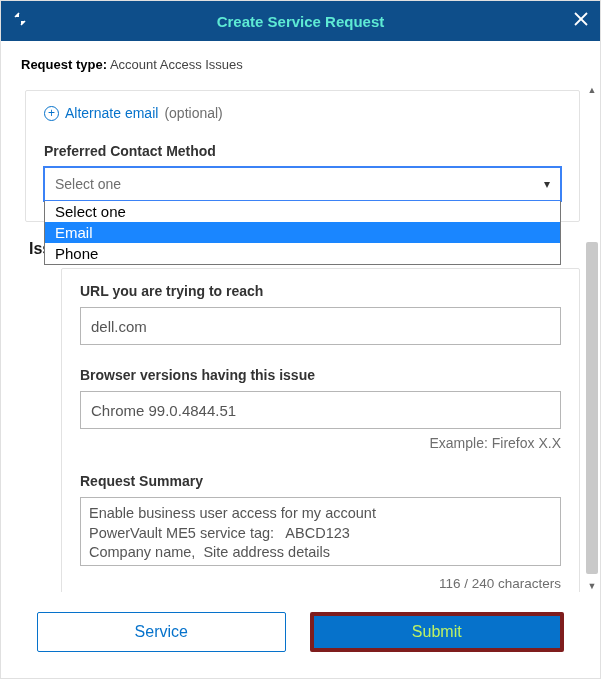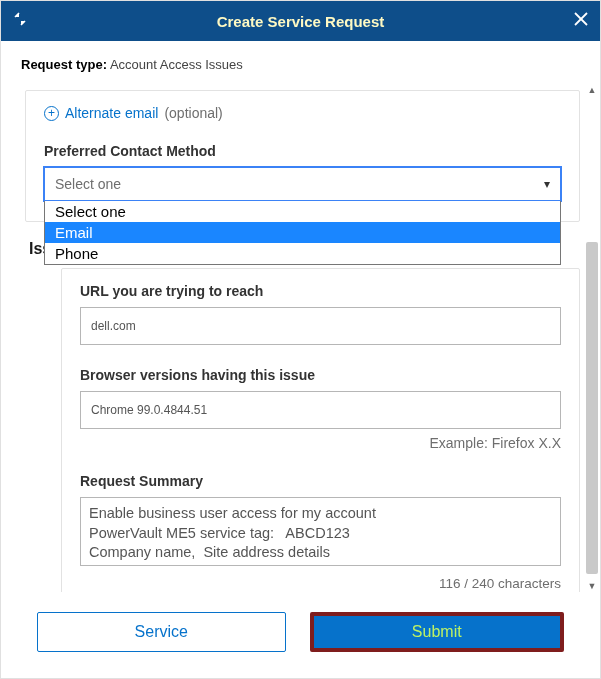--- a/index.html
+++ b/index.html
@@ -1,36 +1,36 @@
 <!DOCTYPE html>
 <html><head>
   <meta charset="utf-8">
   <style>
     * { box-sizing: border-box; margin: 0; padding: 0; font-family: Arial, Helvetica, sans-serif; }
     body { width: 601px; height: 679px; background: #fff; border: 1px solid #e0e0e0; display: flex; flex-direction: column; }
-    .titlebar { background: #0e4e8a; color: #fef9c3; height: 40px; display: flex; align-items: center; justify-content: flex-start; padding: 0 12px; }
+    .titlebar { background: #0e4e8a; color: #5eead4; height: 40px; display: flex; align-items: center; justify-content: flex-start; padding: 0 12px; }
     .titlebar .title { flex: 1; text-align: center; font-weight: bold; font-size: 15px; }
     .titlebar .icon { cursor: pointer; }
     .request-type { padding: 16px 20px 12px; font-size: 13px; }
     .request-type .label { font-weight: bold; }
     .request-type .value { color: #444; }
     .scroll-area { flex: 1; overflow: hidden; position: relative; padding: 0 20px 0 24px; }
     .scroll-inner { border: 1px solid #e2e2e2; border-radius: 2px; padding: 14px 18px 20px; position: relative; margin-top: 6px; }
     .alt-email-row { display: flex; align-items: center; gap: 6px; color: #0672cb; font-size: 14px; }
     .alt-email-row .optional { color: #6e6e6e; }
     .plus-icon { width: 15px; height: 15px; border: 1.5px solid #0672cb; border-radius: 50%; display: inline-flex; align-items: center; justify-content: center; font-size: 12px; line-height: 1; color: #0672cb; }
     .section-label { font-weight: bold; font-size: 14px; color: #333; margin-top: 22px; margin-bottom: 8px; }
     .select-wrap { position: relative; }
     .select-box { width: 100%; height: 34px; border: 1px solid #3b82f6; background: #fff; outline: 1px solid #3b82f6; display: flex; align-items: center; justify-content: space-between; padding: 0 10px; font-size: 14px; color: #6e6e6e; cursor: pointer; }
     .chevron { font-size: 12px; color: #333; }
     .dropdown { position: absolute; top: 34px; left: 0; right: 0; border: 1px solid #767676; border-top: none; background: #fff; z-index: 10; }
     .dropdown .opt { padding: 2px 10px; font-size: 15px; color: #000; cursor: pointer; }
     .dropdown .opt.highlight { background: #1a86ff; color: #fff; }
     .issue-header { font-weight: bold; font-size: 16px; margin: 18px 0 10px 4px; color: #1a1a1a; }
-    .text-input { width: 100%; height: 38px; border: 1px solid #b6b6b6; padding: 0 10px; font-size: 12px; color: #555; }
+    .text-input { width: 100%; height: 38px; border: 1px solid #b6b6b6; padding: 0 10px; font-size: 15px; color: #555; }
     .example { text-align: right; color: #6e6e6e; font-size: 14px; margin-top: 6px; }
     .textarea { width: 100%; height: 69px; border: 1px solid #b6b6b6; padding: 6px 8px; font-size: 14.5px; color: #555; resize: none; line-height: 1.35; }
     .charcount { text-align: right; color: #6e6e6e; font-size: 13.5px; margin-top: 6px; }
     .footer { padding: 20px 36px 26px; display: flex; gap: 24px; }
     .btn { flex: 1; height: 40px; font-size: 16px; cursor: pointer; border-radius: 2px; }
     .btn-cancel { background: #fff; border: 1px solid #0672cb; color: #0672cb; }
     .btn-submit { background: #0672cb; border: 4px solid #7f1d1d; color: #bef264; }
     .scrollbar-stub { position: absolute; right: 2px; top: 0; bottom: 0; width: 12px; }
     .scrollbar-stub .up, .scrollbar-stub .down { position: absolute; left: 0; right: 0; height: 12px; color: #666; font-size: 9px; text-align: center; line-height: 12px; }
     .scrollbar-stub .up { top: 0; }

